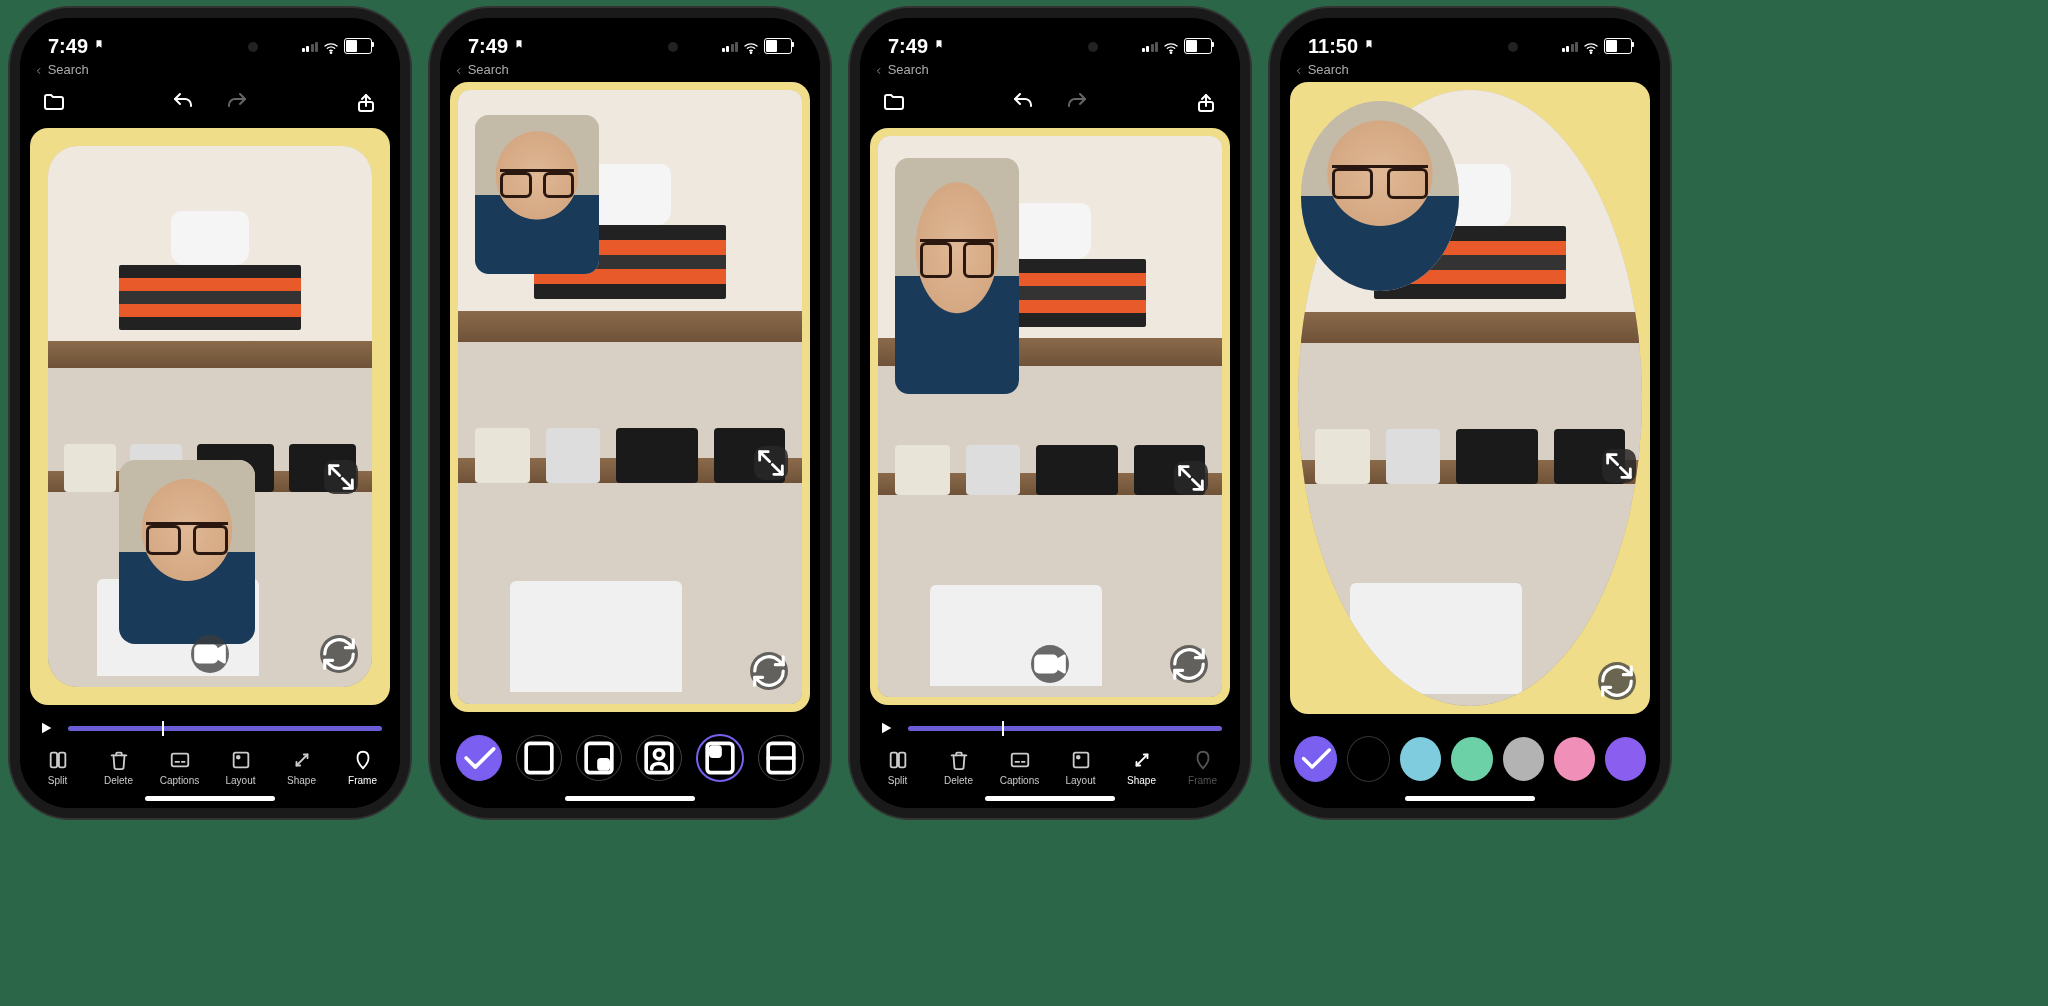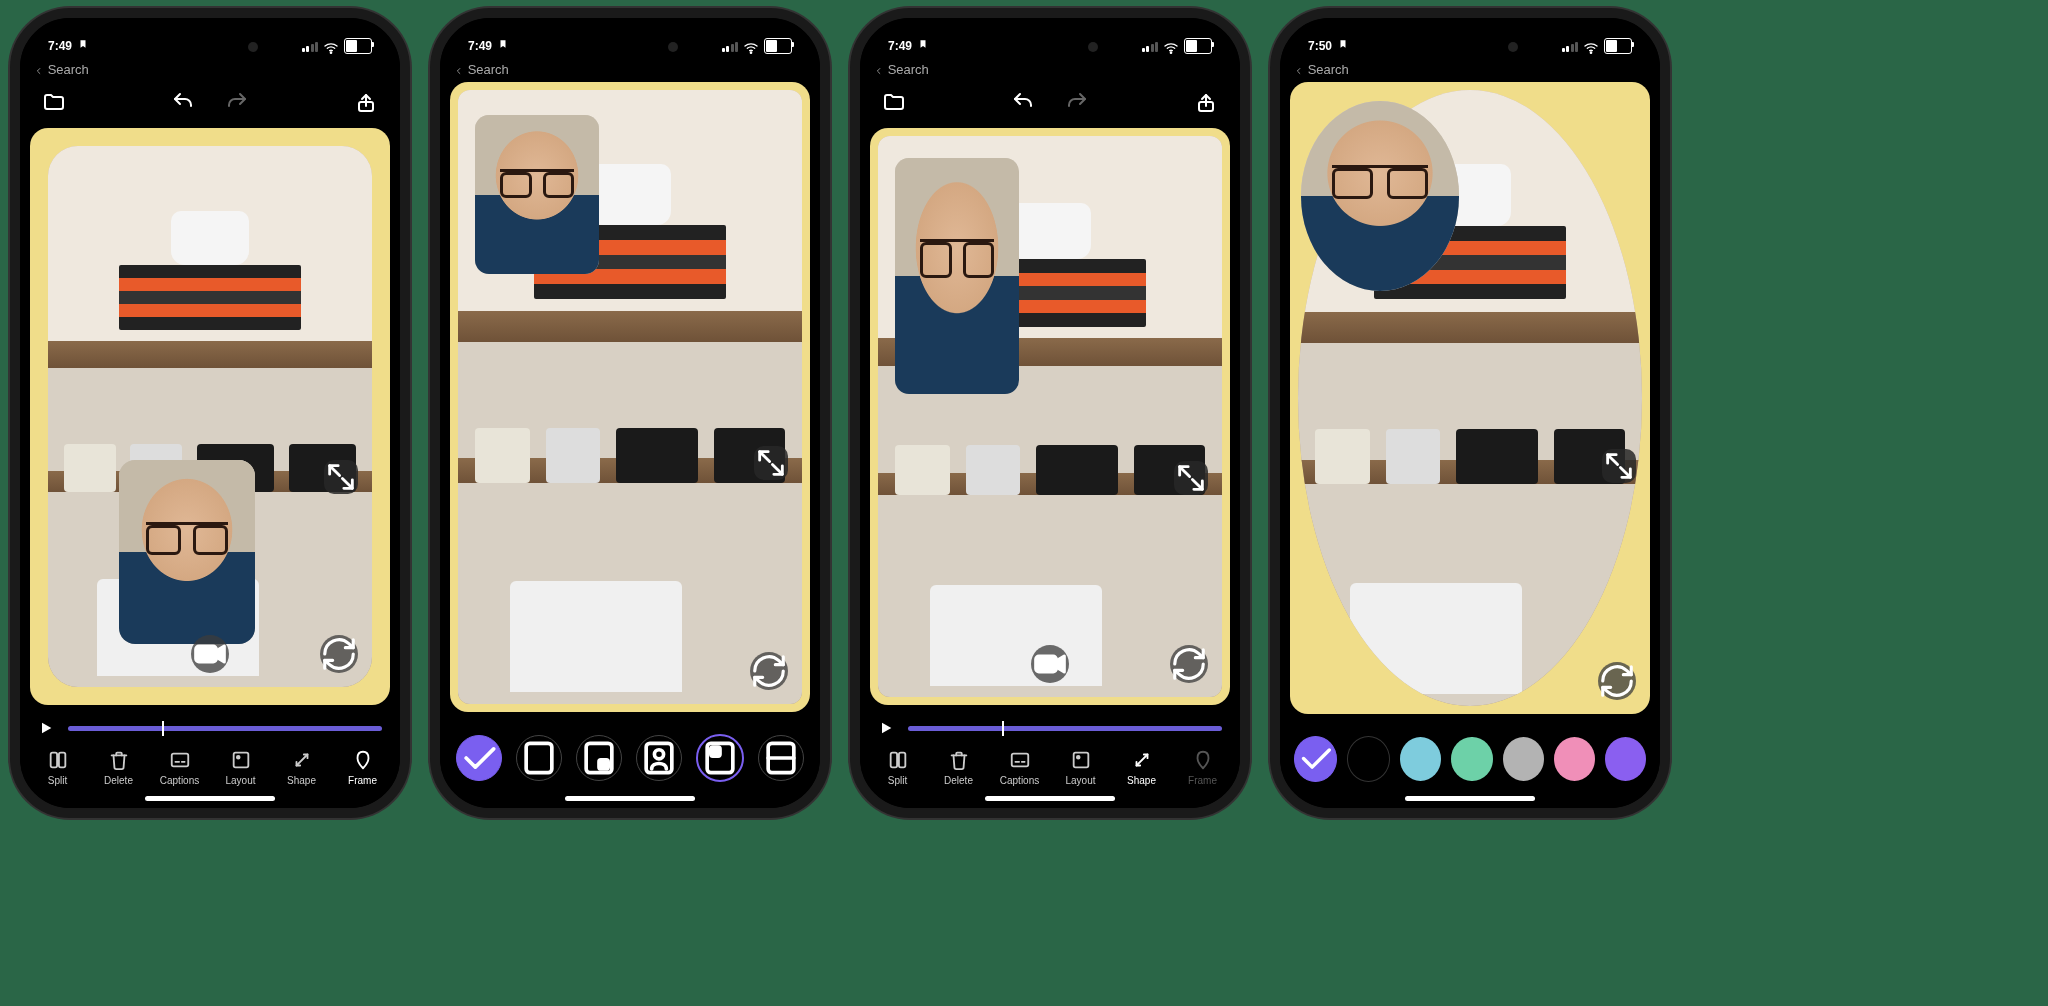--- a/index.html
+++ b/index.html
@@ -48,21 +48,21 @@
   }
   .status-bar {
     position: absolute;
     top: 0; left: 0; right: 0;
     height: 48px;
     display: flex;
     justify-content: space-between;
     align-items: center;
     padding: 4px 28px 0;
     color: #fff;
-    font-size: 12px;
+    font-size: 20px;
     font-weight: 600;
     z-index: 50;
   }
   .status-left { display: flex; align-items: center; gap: 6px; }
   .status-right { display: flex; align-items: center; gap: 5px; }
   .signal-bars { display: flex; align-items: flex-end; gap: 1.5px; height: 11px; }
   .signal-bars span { width: 3px; background: #fff; border-radius: 1px; }
   .signal-bars span:nth-child(1){height:4px} .signal-bars span:nth-child(2){height:6px}
   .signal-bars span:nth-child(3){height:8px; background:#555} .signal-bars span:nth-child(4){height:10px; background:#555}
   .wifi-icon { width: 16px; height: 12px; }
@@ -731,21 +731,21 @@
     </div>
     </div>
     <div class="home-indicator"></div>
   </div>
     <div class="phone">
     <div class="notch"></div>
     <div class="screen">
 
   <div class="status-bar">
     <div class="status-left">
-      <span>7:50</span>
+      <span>11:50</span>
       <span class="bookmark-icon">
               <svg viewBox="0 0 24 24" fill="none" stroke="currentColor" stroke-width="2" stroke-linecap="round" stroke-linejoin="round">
                 <path d="M6 3h12v18l-6-4-6 4V3z" fill="currentColor" stroke="none"></path>
               </svg>
             </span>
     </div>
     <div class="status-right">
       <div class="signal-bars">
               <span></span>
               <span></span>

